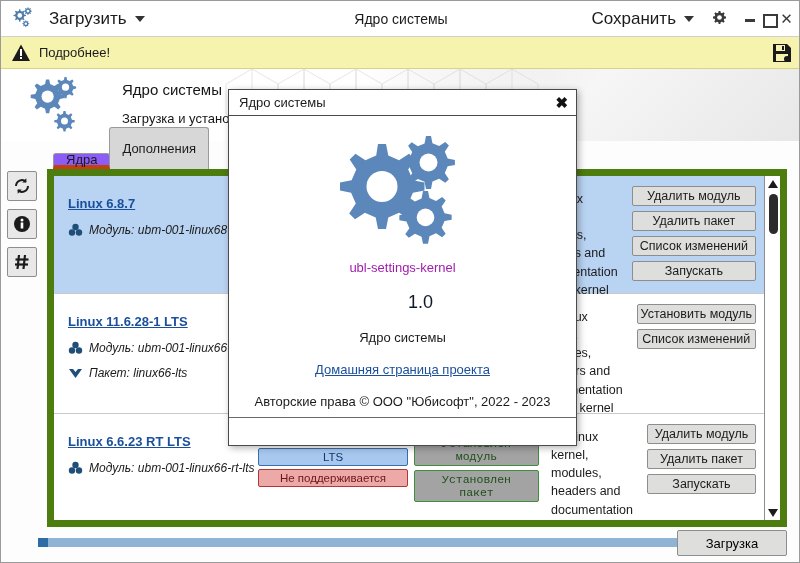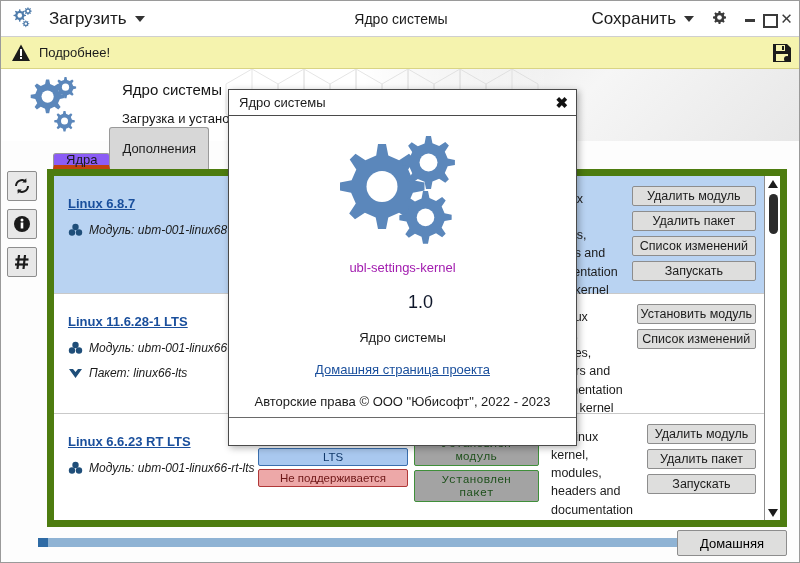--- a/index.html
+++ b/index.html
@@ -414,21 +414,21 @@
             <path d="M0 0 L10 0 L5 8 Z" fill="#1b1b1b"></path>
           </svg>
       </div>
     </div>
   </div>
 
   <div class="bottombar">
     <div class="progress">
       <div class="progress-knob"></div>
     </div>
-    <div class="more-btn">Домашняя</div>
+    <div class="more-btn">Загрузка</div>
   </div>
 
   <div class="dialog">
     <div class="dlg-title">
       <span>Ядро системы</span>
       <span class="dlg-close">✖</span>
     </div>
     <div class="dlg-body">
       <div class="dlg-logo">
         <svg width="130" height="120" viewBox="0 0 130 120">

